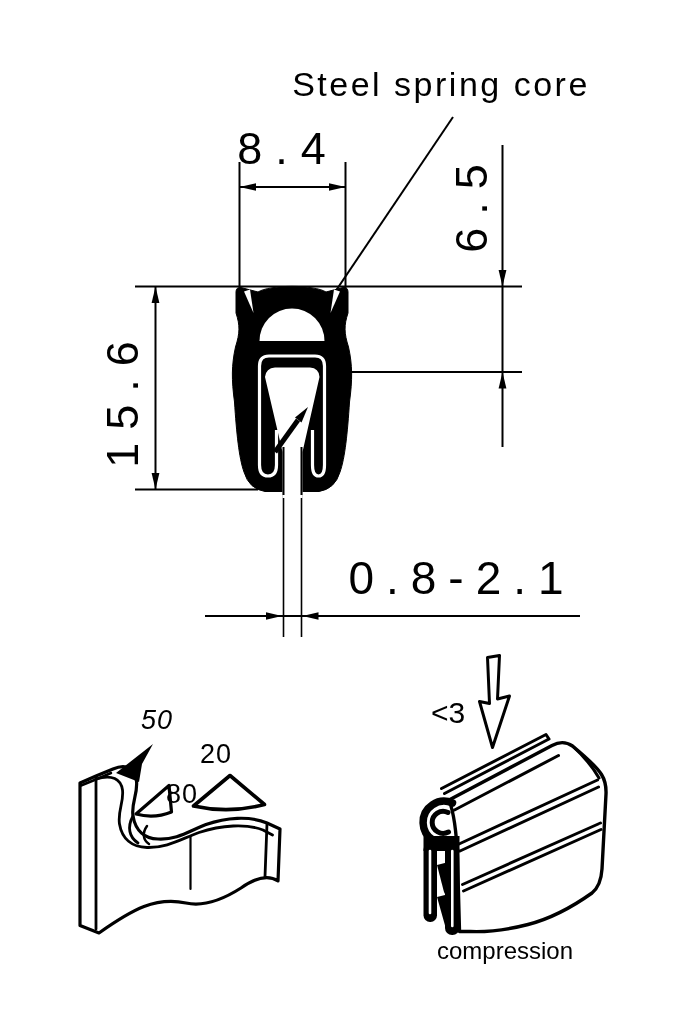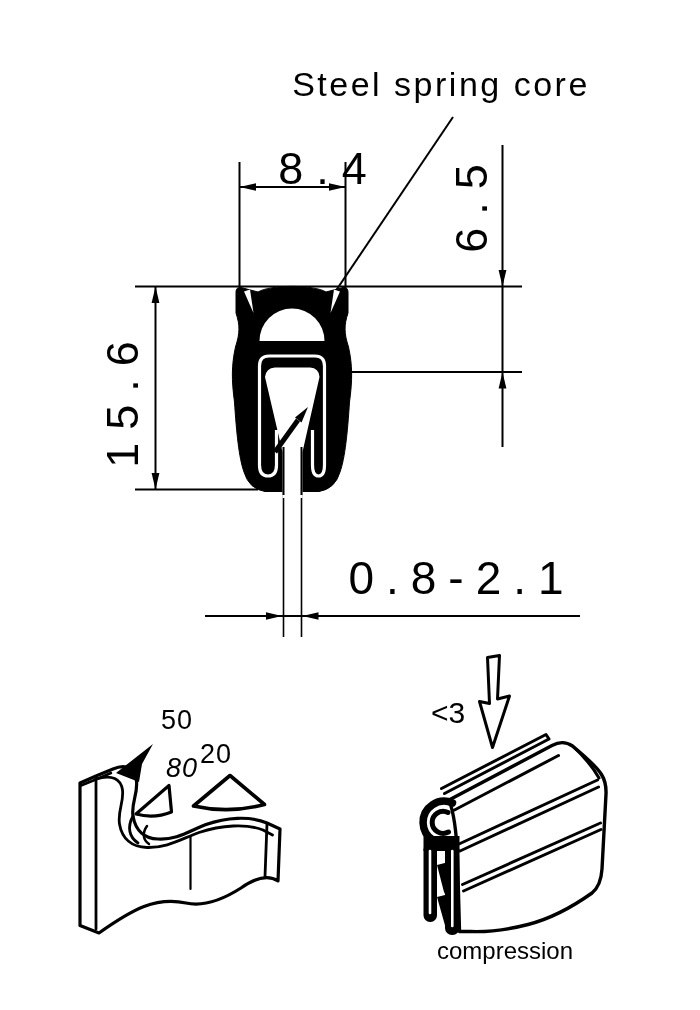--- a/index.html
+++ b/index.html
@@ -143,31 +143,31 @@
       <rect x="437.5" y="852" width="7.5" height="76" fill="#fff" stroke="none"></rect>
       <polygon fill="#000" stroke="none" points="437,865 452.5,861 444.5,894"></polygon>
       <polygon fill="#000" stroke="none" points="437,897 453,893 446,929"></polygon>
       <line x1="430" y1="851" x2="430" y2="913" stroke="#fff" stroke-width="2.6"></line>
       <line x1="452.3" y1="851" x2="452.3" y2="926" stroke="#fff" stroke-width="2.6"></line>
     </g>
   </svg>
 
   <div class="lbl title ctr" style="left:441px;top:84px;">Steel spring core</div>
 
-  <div class="lbl dim ctr" style="left:288px;top:168px;margin-left:41px;">8.4</div>
+  <div class="lbl dim ctr" style="left:288px;top:148px;">8.4</div>
 
   <div class="lbl dim rot" style="left:471px;top:202px;">6.5</div>
 
   <div class="lbl dim rot" style="left:122px;top:398px;">15.6</div>
 
   <div class="lbl dim-wide ctr" style="left:462px;top:578px;">0.8-2.1</div>
 
-  <div class="lbl small ctr" style="left:177px;top:720px;">50</div>
+  <div class="lbl small ctr" style="left:157px;top:720px;font-style:italic;">50</div>
 
-  <div class="lbl small ctr" style="left:182px;top:768px;font-style:italic;">80</div>
+  <div class="lbl small ctr" style="left:182px;top:794px;">80</div>
 
   <div class="lbl small ctr" style="left:216px;top:754px;">20</div>
 
   <div class="lbl force ctr" style="left:448px;top:713px;">&lt;3</div>
 
   <div class="lbl caption ctr" style="left:505px;top:951px;">compression</div>
 
 </div>
 
 </body></html>

